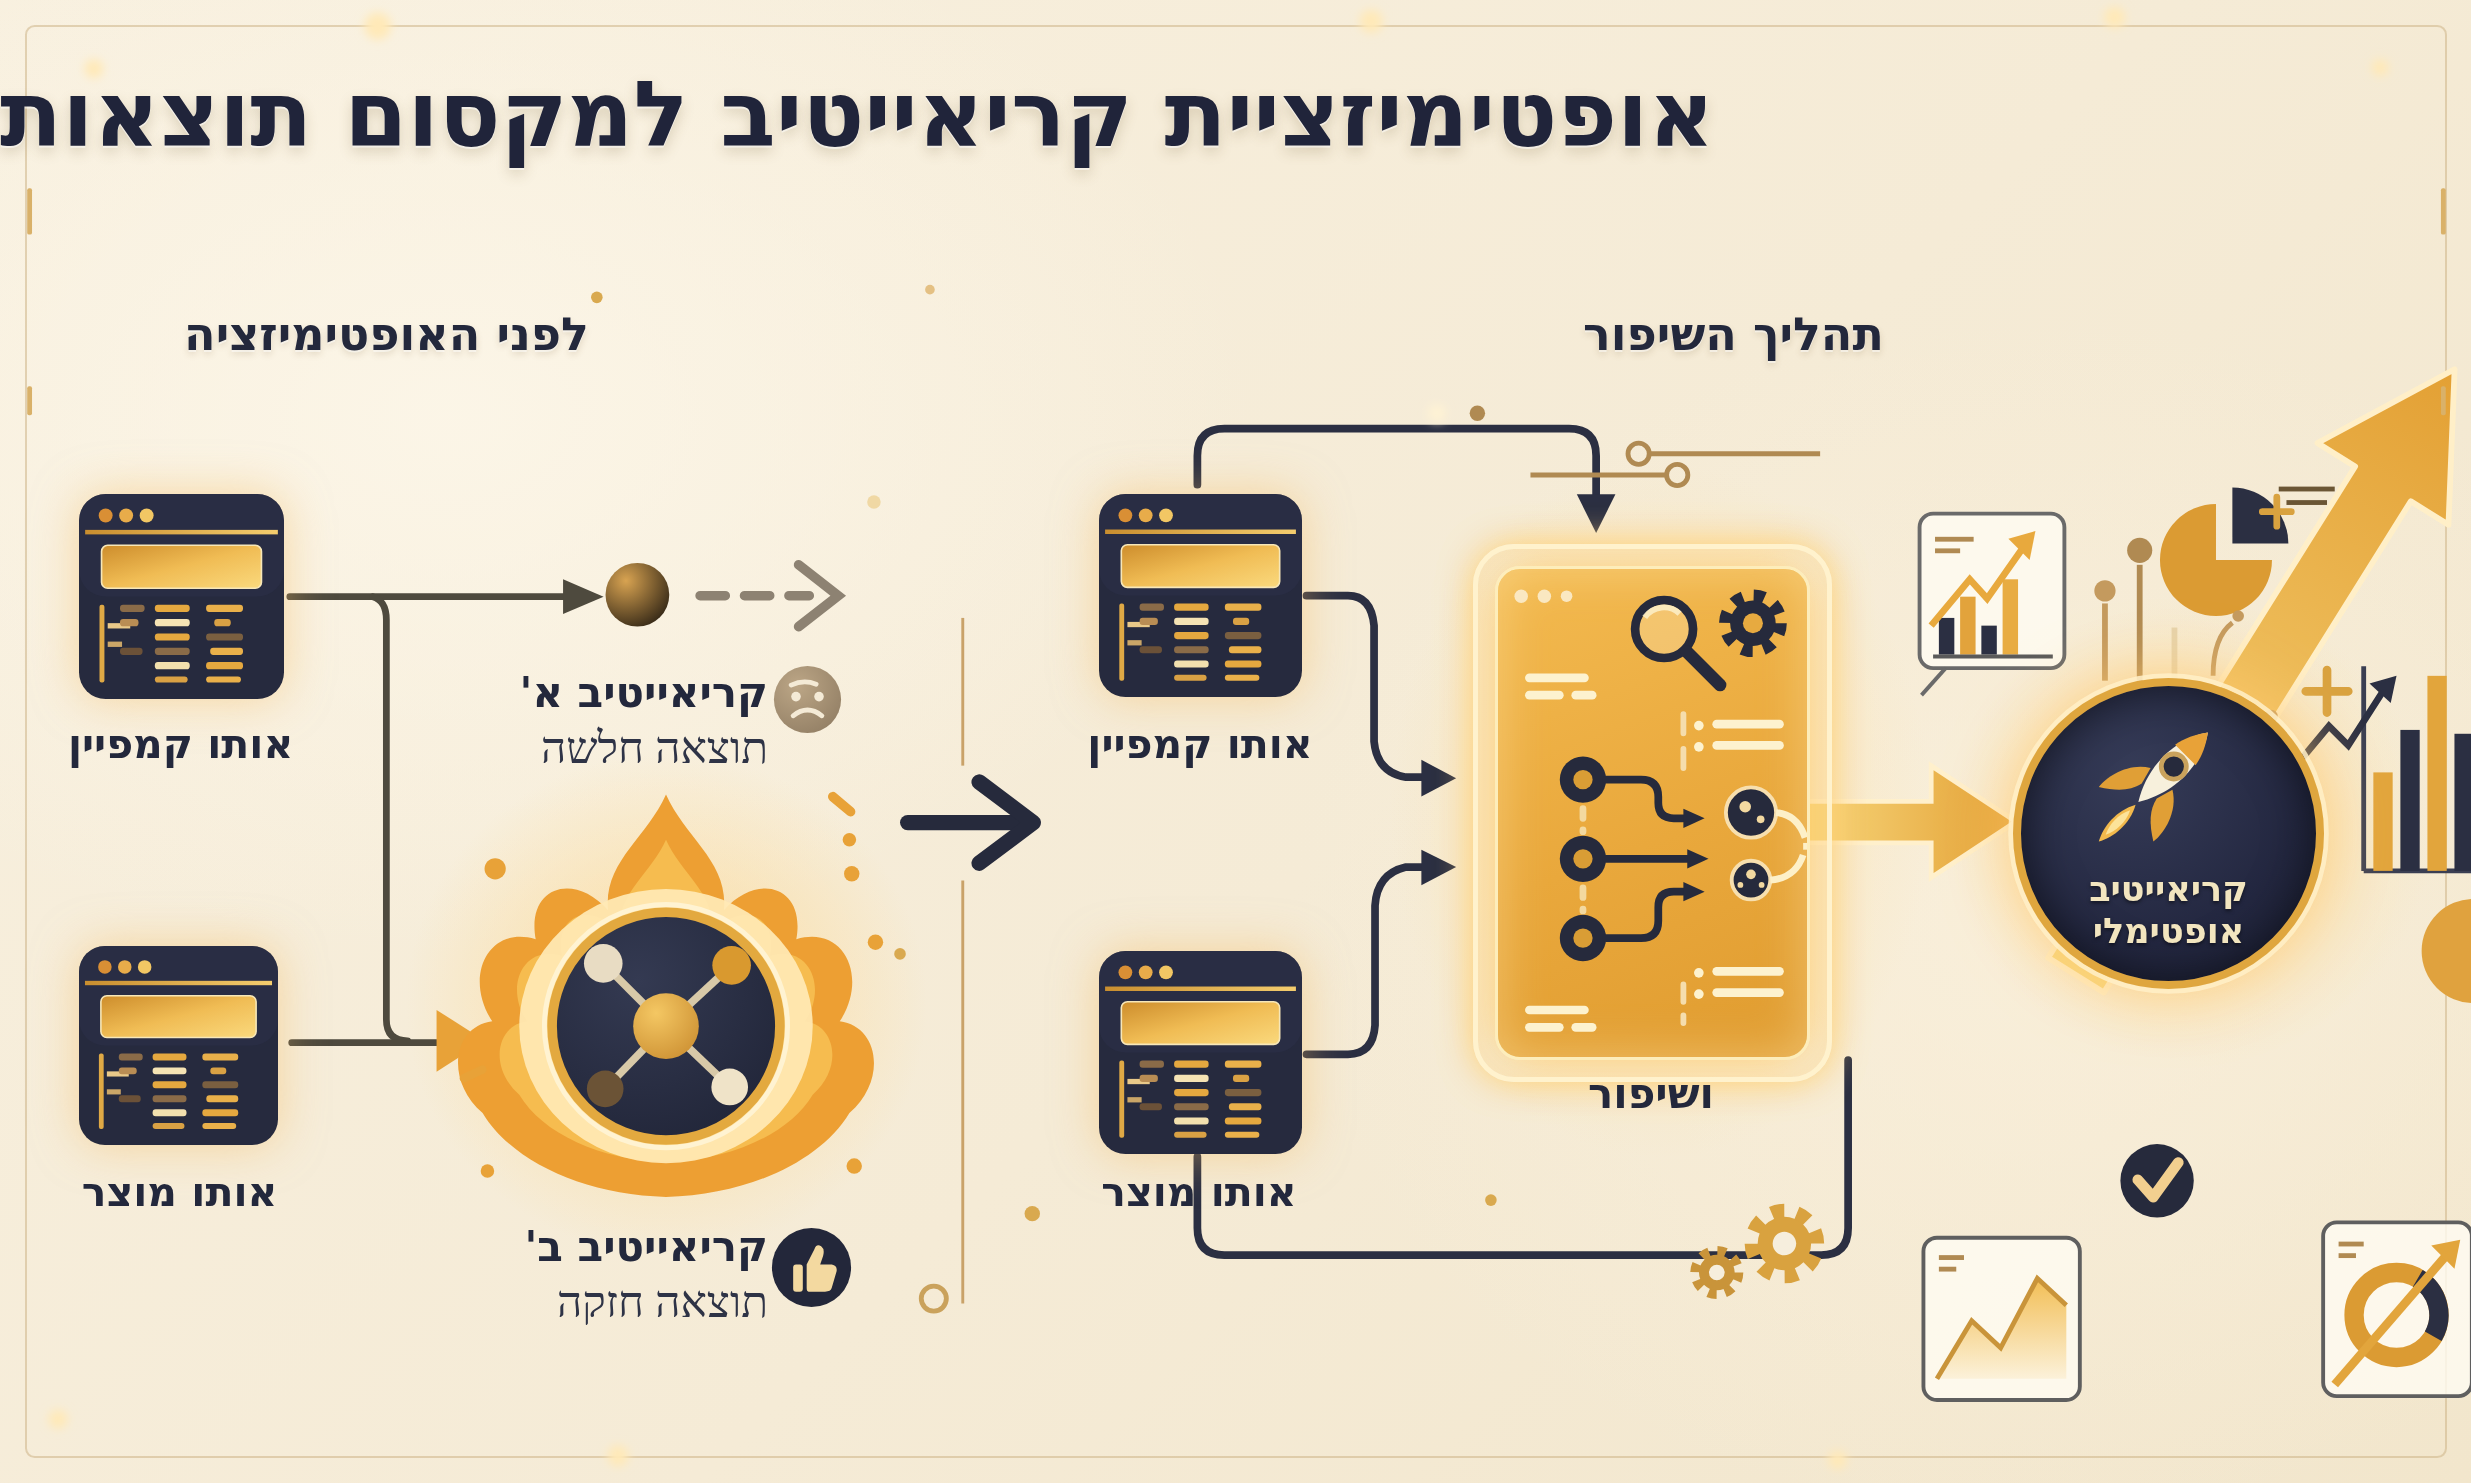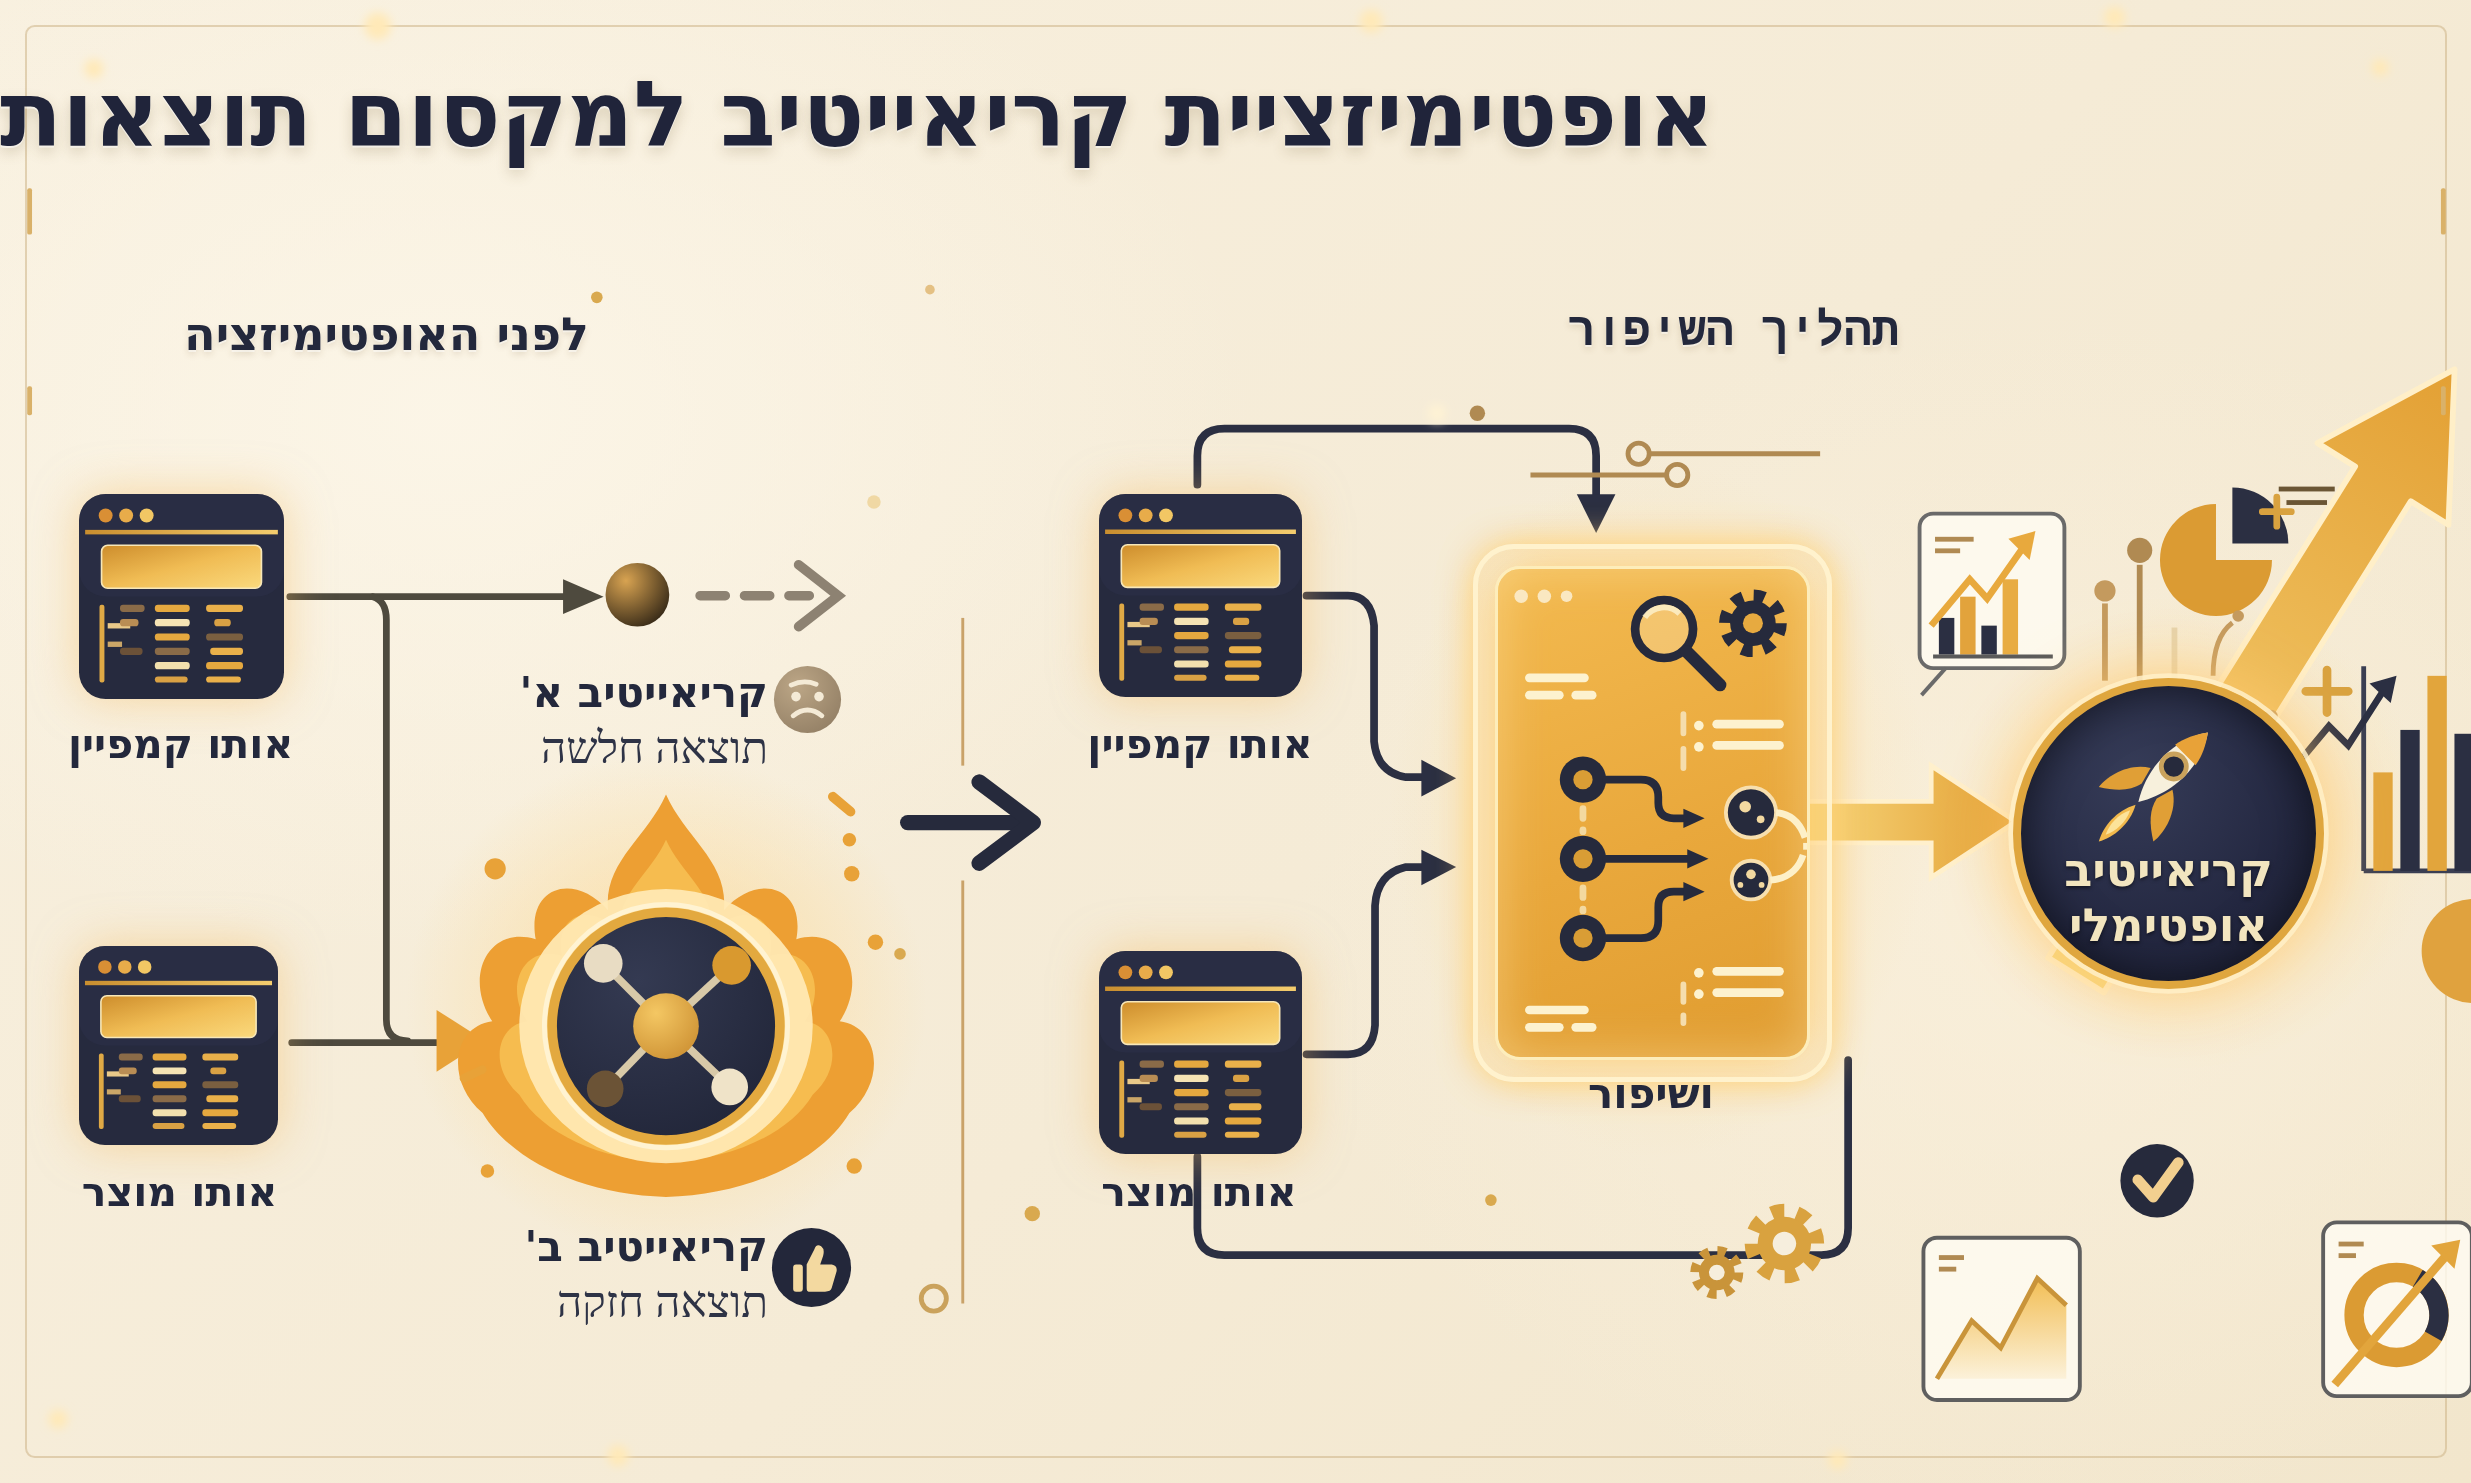--- a/index.html
+++ b/index.html
@@ -32,21 +32,21 @@
   .panel::before{content:"";position:absolute;left:-25px;top:-25px;right:-25px;bottom:-25px;
     border:5.8px solid rgba(255,242,205,.95);border-radius:41px;
     box-shadow:0 0 33px rgba(255,210,120,.9), inset 0 0 21px rgba(255,220,150,.5);}
   .bigcircle{
     left:2013px;top:678px;width:295px;height:295px;border-radius:50%;
     background:radial-gradient(circle at 38% 30%, #363c58 0%, #232740 62%, #1d2136 100%);
     border:8.7px solid #dfa63e;
     box-shadow:0 0 0 4.8px rgba(255,240,200,.85),0 0 68px rgba(255,200,110,.95), inset 0 0 46px rgba(0,0,0,.55);
   }
   .bigcircle .txt{position:absolute;left:0;right:0;bottom:29px;text-align:center;direction:rtl;
-    font-weight:bold;font-size:46px;line-height:1.18;color:#f2e5bf;text-shadow:0 1.9px 3.9px rgba(0,0,0,.5);}
+    font-weight:bold;font-size:35px;line-height:1.18;color:#f2e5bf;text-shadow:0 1.9px 3.9px rgba(0,0,0,.5);}
   .analysis{font-size:42px;line-height:1.32;color:#23283c;}
   .desired{font-size:42px;}
 </style>
 </head>
 <body>
 
 <div class="canvas">
 
   <div class="abs frame"></div>
 
@@ -275,21 +275,21 @@
           <circle cx="2465" cy="70" r="9"></circle>
         <circle cx="640" cy="1508" r="11"></circle>
           <circle cx="1903" cy="1512" r="10"></circle>
           <circle cx="60" cy="1470" r="10"></circle>
       </g>
     </g>
   </svg>
 
   <div class="abs title">אופטימיזציית קריאייטיב למקסום תוצאות</div>
   <div class="abs hh sec-h" style="left:97px;top:307px;width:579px;">לפני האופטימיזציה</div>
-  <div class="abs hh sec-h" style="left:1463px;top:307px;width:541px;font-family:Liberation Mono, monospace;">תהליך השיפור</div>
+  <div class="abs hh sec-h" style="left:1463px;top:307px;width:541px;">תהליך השיפור</div>
 
   <svg class="abs browser" style="left:79px;top:494px" width="205" height="205" viewBox="0 0 212 212">
       <use href="#browserW"></use>
     </svg>
   <svg class="abs browser" style="left:79px;top:946px" width="199" height="199" viewBox="0 0 206 206">
       <use href="#browserW"></use>
     </svg>
   <svg class="abs browser" style="left:1099px;top:494px" width="203" height="203" viewBox="0 0 210 210">
       <use href="#browserW"></use>
     </svg>

